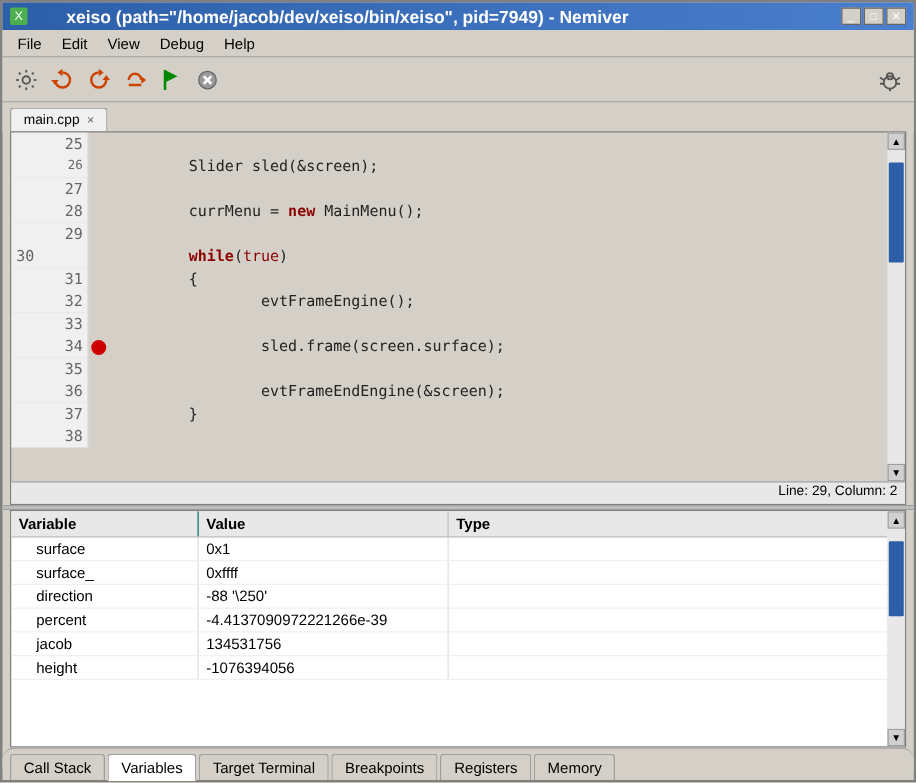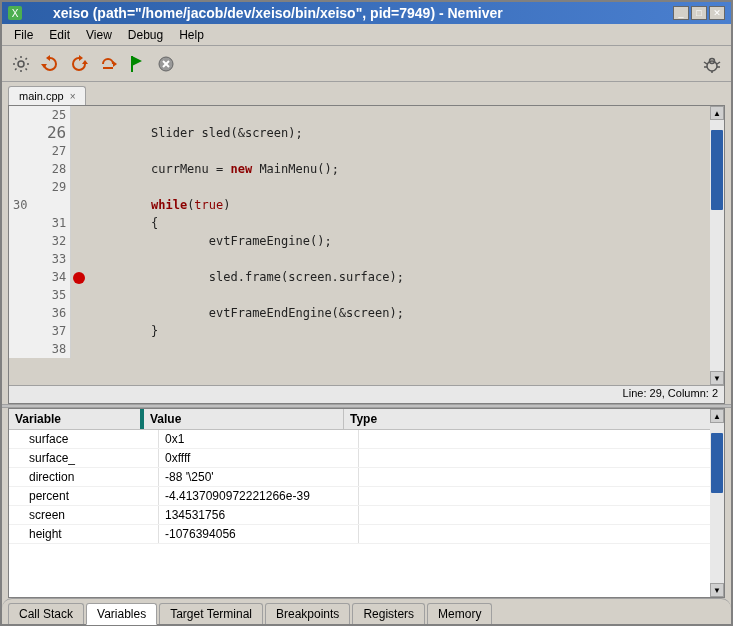--- a/index.html
+++ b/index.html
@@ -169,21 +169,21 @@
     }
     .var-header {
       display: flex;
       background: #e8e8e8;
       border-bottom: 1px solid #c0c0c0;
       font-weight: bold;
       font-size: 12px;
       position: sticky;
       top: 0;
     }
-    .var-col-name { width: 135px; padding: 3px 6px; border-right: 4px solid #0f766e; }
+    .var-col-name { width: 150px; padding: 3px 6px; border-right: 1px solid #0f766e; }
     .var-col-value { width: 200px; padding: 3px 6px; border-right: 1px solid #c0c0c0; }
     .var-col-type { flex: 1; padding: 3px 6px; }
     .var-row {
       display: flex;
       border-bottom: 1px solid #f0f0f0;
       font-size: 12px;
     }
     .var-cell-name { width: 150px; padding: 2px 6px; border-right: 1px solid #e0e0e0; padding-left: 20px; }
     .var-cell-value { width: 200px; padding: 2px 6px; border-right: 1px solid #e0e0e0; }
     .var-cell-type { flex: 1; padding: 2px 6px; }
@@ -382,21 +382,21 @@
     <div class="editor-inner">
       <div class="editor-body" id="editor-body">
         <table style="border-collapse:collapse; width:100%;">
           <tbody id="code-tbody">
           <tr>
                 <td style="background: rgb(240, 240, 240); border-right: 1px solid rgb(208, 208, 208); padding: 0px 4px; text-align: right; font-family: monospace; font-size: 12px; line-height: 18px; color: rgb(102, 102, 102); min-width: 32px; user-select: none; white-space: nowrap; vertical-align: top;">25</td>
                 <td style="width: 16px; padding: 0px 2px; vertical-align: middle; font-size: 12px; line-height: 18px;"></td>
                 <td style="font-family: monospace; font-size: 12px; line-height: 18px; padding: 0px 6px; white-space: pre; color: rgb(34, 34, 34);"></td>
               </tr>
               <tr>
-                <td style="background: rgb(240, 240, 240); border-right: 1px solid rgb(208, 208, 208); padding: 0px 4px; text-align: right; font-family: monospace; font-size: 16px; line-height: 18px; color: rgb(102, 102, 102); min-width: 32px; user-select: none; white-space: nowrap; vertical-align: top;">26</td>
+                <td style="background: rgb(240, 240, 240); border-right: 1px solid rgb(208, 208, 208); padding: 0px 4px; text-align: right; font-family: monospace; font-size: 10px; line-height: 18px; color: rgb(102, 102, 102); min-width: 32px; user-select: none; white-space: nowrap; vertical-align: top;">26</td>
                 <td style="width: 16px; padding: 0px 2px; vertical-align: middle; font-size: 12px; line-height: 18px;"></td>
                 <td style="font-family: monospace; font-size: 12px; line-height: 18px; padding: 0px 6px; white-space: pre; color: rgb(34, 34, 34);">        Slider sled(&amp;screen);</td>
               </tr>
               <tr>
                 <td style="background: rgb(240, 240, 240); border-right: 1px solid rgb(208, 208, 208); padding: 0px 4px; text-align: right; font-family: monospace; font-size: 12px; line-height: 18px; color: rgb(102, 102, 102); min-width: 32px; user-select: none; white-space: nowrap; vertical-align: top;">27</td>
                 <td style="width: 16px; padding: 0px 2px; vertical-align: middle; font-size: 12px; line-height: 18px;"></td>
                 <td style="font-family: monospace; font-size: 12px; line-height: 18px; padding: 0px 6px; white-space: pre; color: rgb(34, 34, 34);"></td>
               </tr>
               <tr>
                 <td style="background: rgb(240, 240, 240); border-right: 1px solid rgb(208, 208, 208); padding: 0px 4px; text-align: right; font-family: monospace; font-size: 12px; line-height: 18px; color: rgb(102, 102, 102); min-width: 32px; user-select: none; white-space: nowrap; vertical-align: top;">28</td>
@@ -494,21 +494,21 @@
       <div class="var-cell-name">direction</div>
       <div class="var-cell-value">-88 '\250'</div>
       <div class="var-cell-type"></div>
     </div>
             <div class="var-row">
       <div class="var-cell-name">percent</div>
       <div class="var-cell-value">-4.4137090972221266e-39</div>
       <div class="var-cell-type"></div>
     </div>
             <div class="var-row">
-      <div class="var-cell-name">screen</div>
+      <div class="var-cell-name">jacob</div>
       <div class="var-cell-value">134531756</div>
       <div class="var-cell-type"></div>
     </div>
             <div class="var-row">
       <div class="var-cell-name">height</div>
       <div class="var-cell-value">-1076394056</div>
       <div class="var-cell-type"></div>
     </div>
           </div>
       </div>

